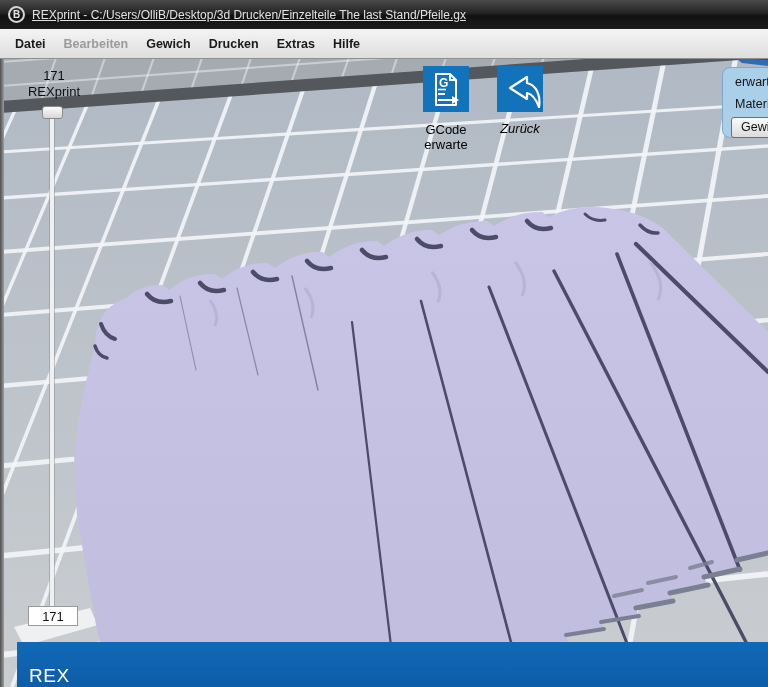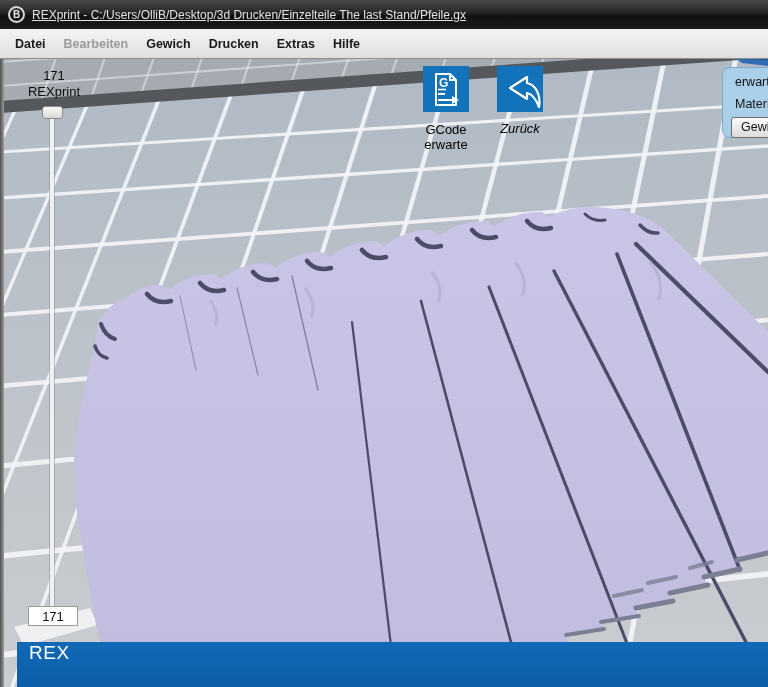--- a/index.html
+++ b/index.html
@@ -55,21 +55,21 @@
     background:#a9cfe9; border:1px solid #7fa9cc; border-radius:8px 0 0 8px; z-index:12;
     padding:6px 0 0 12px; }
   .info-panel .row { font-size:12.5px; color:#141414; line-height:16px; white-space:nowrap; }
   .info-panel .row + .row { margin-top:6px; }
   .panel-btn { margin-top:5px; margin-left:-4px; display:inline-block; padding:2px 9px 3px 9px;
     background:linear-gradient(#fafafa,#dcdcdc); border:1px solid #6f6f6f; border-radius:3px;
     font-size:12.5px; color:#111; white-space:nowrap; cursor:pointer; }
 
   
   .footer-bar { position:absolute; left:17px; top:642px; width:751px; height:45px;
-    background:linear-gradient(#1169b6,#0d5da9); z-index:15; display:flex; align-items:flex-start; }
+    background:linear-gradient(#1169b6,#0d5da9); z-index:15; display:flex; align-items:flex-end; }
   .footer-brand { color:#fff; font-size:19px; letter-spacing:.5px; margin-left:12px; }
 </style>
 </head>
 <body>
 
 <div class="window">
 
   <svg class="viewport-svg" viewBox="0 0 768 687">
     <defs>
       <linearGradient id="bedGrad" x1="0" y1="58" x2="0" y2="687" gradientUnits="userSpaceOnUse">

